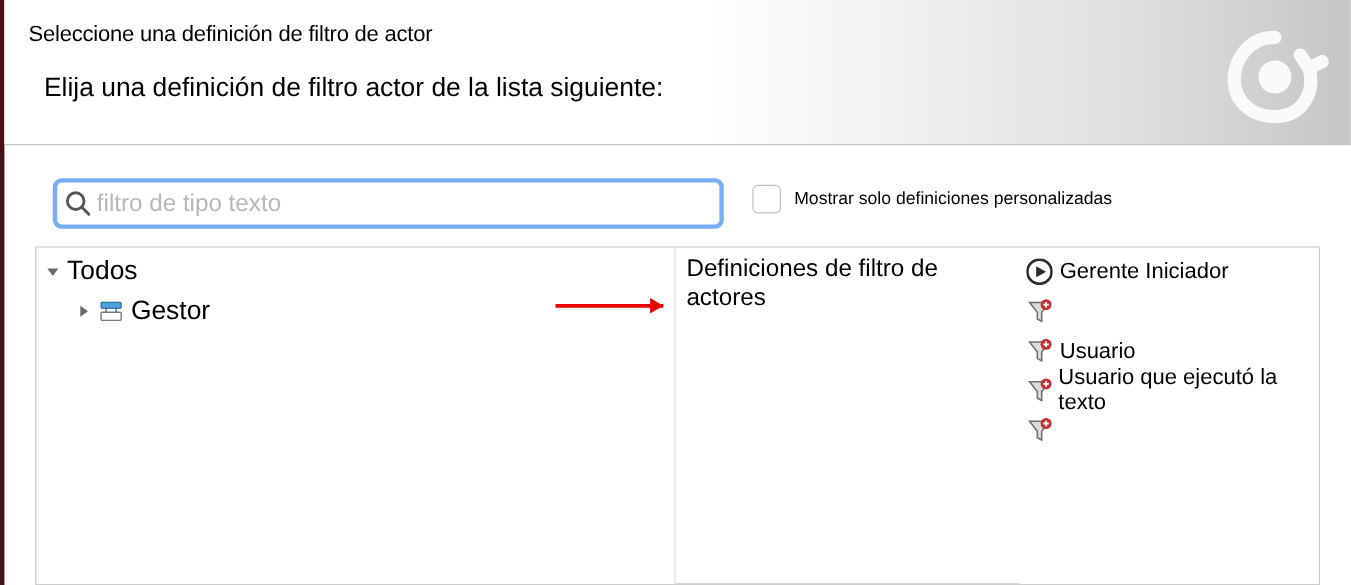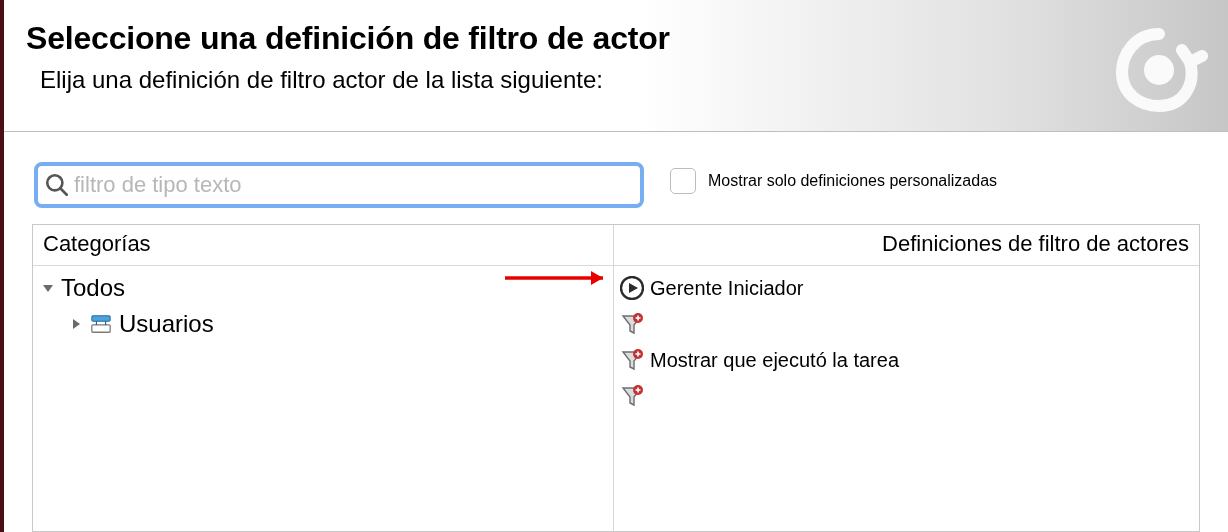--- a/index.html
+++ b/index.html
@@ -21,28 +21,28 @@
     background: linear-gradient(to right, #ffffff 0%, #ffffff 52%, #e1e1e1 82%, #c6c6c6 100%);
     border-bottom: 1px solid #bfbfbf;
   }
   .logo {
     position: absolute; right: 14px; top: 4px;
     width: 110px; height: 110px;
     opacity: 0.9;
   }
   .page-title {
     position: absolute; left: 22px; top: 20px;
-    font-size: 32px; font-weight: 700; letter-spacing: -0.2px;
+    font-size: 20px; font-weight: 400; letter-spacing: -0.2px;
   }
   .subtitle {
     position: absolute; left: 36px; top: 66px;
     font-size: 24px; font-weight: 400;
   }
   .toolbar {
-    position: absolute; left: 4px; top: 132px; right: 0; height: 94px;
+    position: absolute; left: 18px; top: 132px; right: 0; height: 94px;
   }
   .search-wrap {
     position: absolute; left: 30px; top: 30px;
     width: 610px; height: 46px;
     border-radius: 8px;
     border: 4px solid #77aef2;
     background: #fff;
     display: flex; align-items: center;
     padding: 0 6px;
   }
@@ -71,21 +71,21 @@
     background: #fff;
     display: flex;
   }
   .pane-left {
     width: 581px;
     border-right: 1px solid #d6d6d6;
     display: flex; flex-direction: column;
   }
   .pane-right {
     flex: 1;
-    display: flex; flex-direction: column; text-align: right;
+    display: flex; flex-direction: row;
   }
   .pane-header {
     padding: 6px 10px 8px 10px;
     font-size: 22px;
     border-bottom: 1px solid #d9d9d9;
   }
   .tree {
     padding: 4px 0 0 6px;
     font-size: 24px;
   }
@@ -187,21 +187,20 @@
   </div>
   <label class="checkbox-wrap">
     <span class="checkbox-box"></span>
     <span>Mostrar solo definiciones personalizadas</span>
   </label>
 </div>
 
 <div class="panes">
 
   <div class="pane-left">
-    <div class="pane-header">Categorías</div>
     <div class="tree">
 
       <div class="tree-row">
         <span class="tree-toggle">
           <svg width="14" height="14" viewBox="0 0 14 14">
               <use href="#svg-tri-down"></use>
             </svg>
         </span>
         <span class="tree-label">Todos</span>
       </div>
@@ -211,21 +210,21 @@
         <span class="tree-toggle">
           <svg width="14" height="14" viewBox="0 0 14 14">
               <use href="#svg-tri-right"></use>
             </svg>
         </span>
         <span class="tree-icon">
           <svg width="22" height="22" viewBox="0 0 24 24">
               <use href="#svg-process"></use>
             </svg>
         </span>
-        <span class="tree-label">Usuarios</span>
+        <span class="tree-label">Gestor</span>
       </div>
 
     </div>
   </div>
 
   <div class="pane-right">
     <div class="pane-header">Definiciones de filtro de actores</div>
     <div class="def-list">
 
       <div class="def-row">
@@ -239,28 +238,36 @@
 
       <div class="def-row">
         <span class="def-icon">
           <svg width="24" height="24" viewBox="0 0 24 24">
               <use href="#svg-funnel-plus"></use>
             </svg>
         </span>
       </div>
 
 
-
-      <div class="def-row">
-        <span class="def-icon">
-          <svg width="24" height="24" viewBox="0 0 24 24">
-              <use href="#svg-funnel-plus"></use>
-            </svg>
-        </span>
-        <span>Mostrar que ejecutó la tarea</span>
+      <div class="def-row">
+        <span class="def-icon">
+          <svg width="24" height="24" viewBox="0 0 24 24">
+              <use href="#svg-funnel-plus"></use>
+            </svg>
+        </span>
+        <span>Usuario</span>
+      </div>
+
+      <div class="def-row">
+        <span class="def-icon">
+          <svg width="24" height="24" viewBox="0 0 24 24">
+              <use href="#svg-funnel-plus"></use>
+            </svg>
+        </span>
+        <span>Usuario que ejecutó la texto</span>
       </div>
 
       <div class="def-row">
         <span class="def-icon">
           <svg width="24" height="24" viewBox="0 0 24 24">
               <use href="#svg-funnel-plus"></use>
             </svg>
         </span>
       </div>
 

